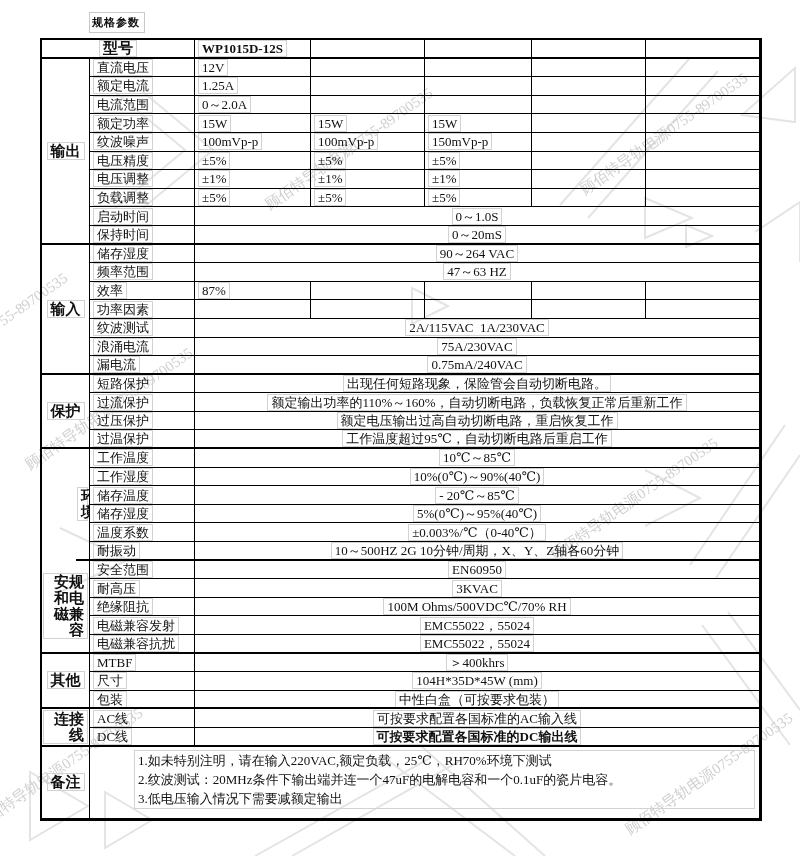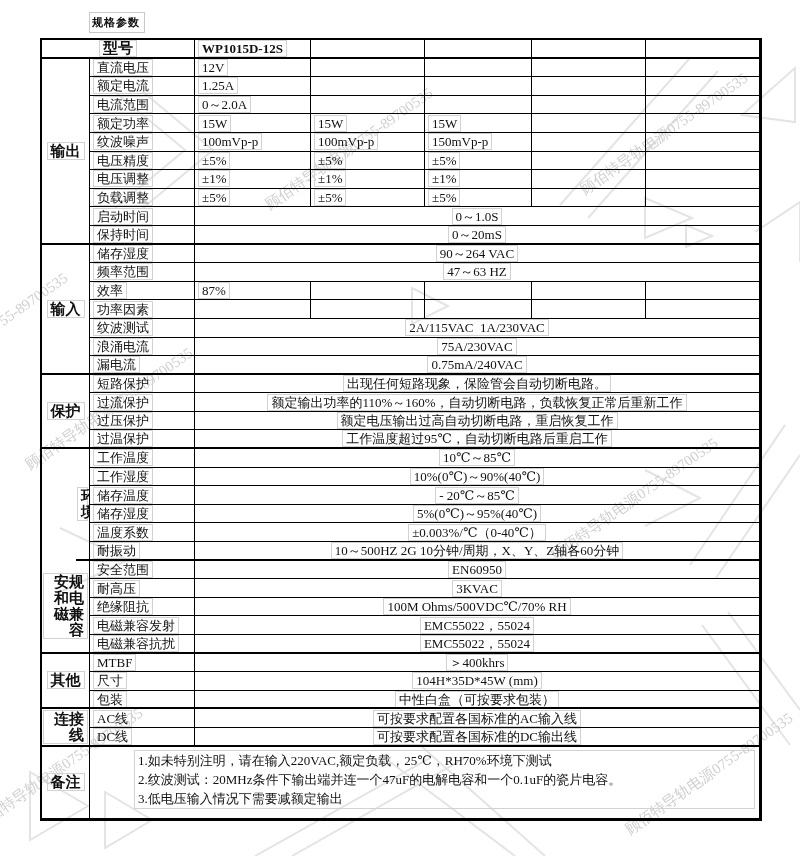--- a/index.html
+++ b/index.html
@@ -389,21 +389,21 @@
     </div>
     <div class="c label-cell">
       <span class="txtbox">AC线</span>
     </div>
     <div class="c val-cell merged" style="grid-column: span 5;">
       <span class="txtbox">可按要求配置各国标准的AC输入线</span>
     </div>
     <div class="c label-cell grp-end">
       <span class="txtbox">DC线</span>
     </div>
-    <div class="c val-cell merged grp-end" style="grid-column: span 5;">
+    <div class="c val-cell merged grp-end" style="grid-column: span 5; font-weight: bold;">
       <span class="txtbox">可按要求配置各国标准的DC输出线</span>
     </div>
     <div class="c group-cell">
       <span class="txtbox">备注</span>
     </div>
     <div class="c notes-cell" style="grid-column: span 6;">
       <div class="txtbox notes-box"><div class="note-line">1.如未特别注明，请在输入220VAC,额定负载，25℃，RH70%环境下测试</div><div class="note-line">2.纹波测试：20MHz条件下输出端并连一个47uF的电解电容和一个0.1uF的瓷片电容。</div><div class="note-line">3.低电压输入情况下需要减额定输出</div></div>
     </div>
   </div>
 

